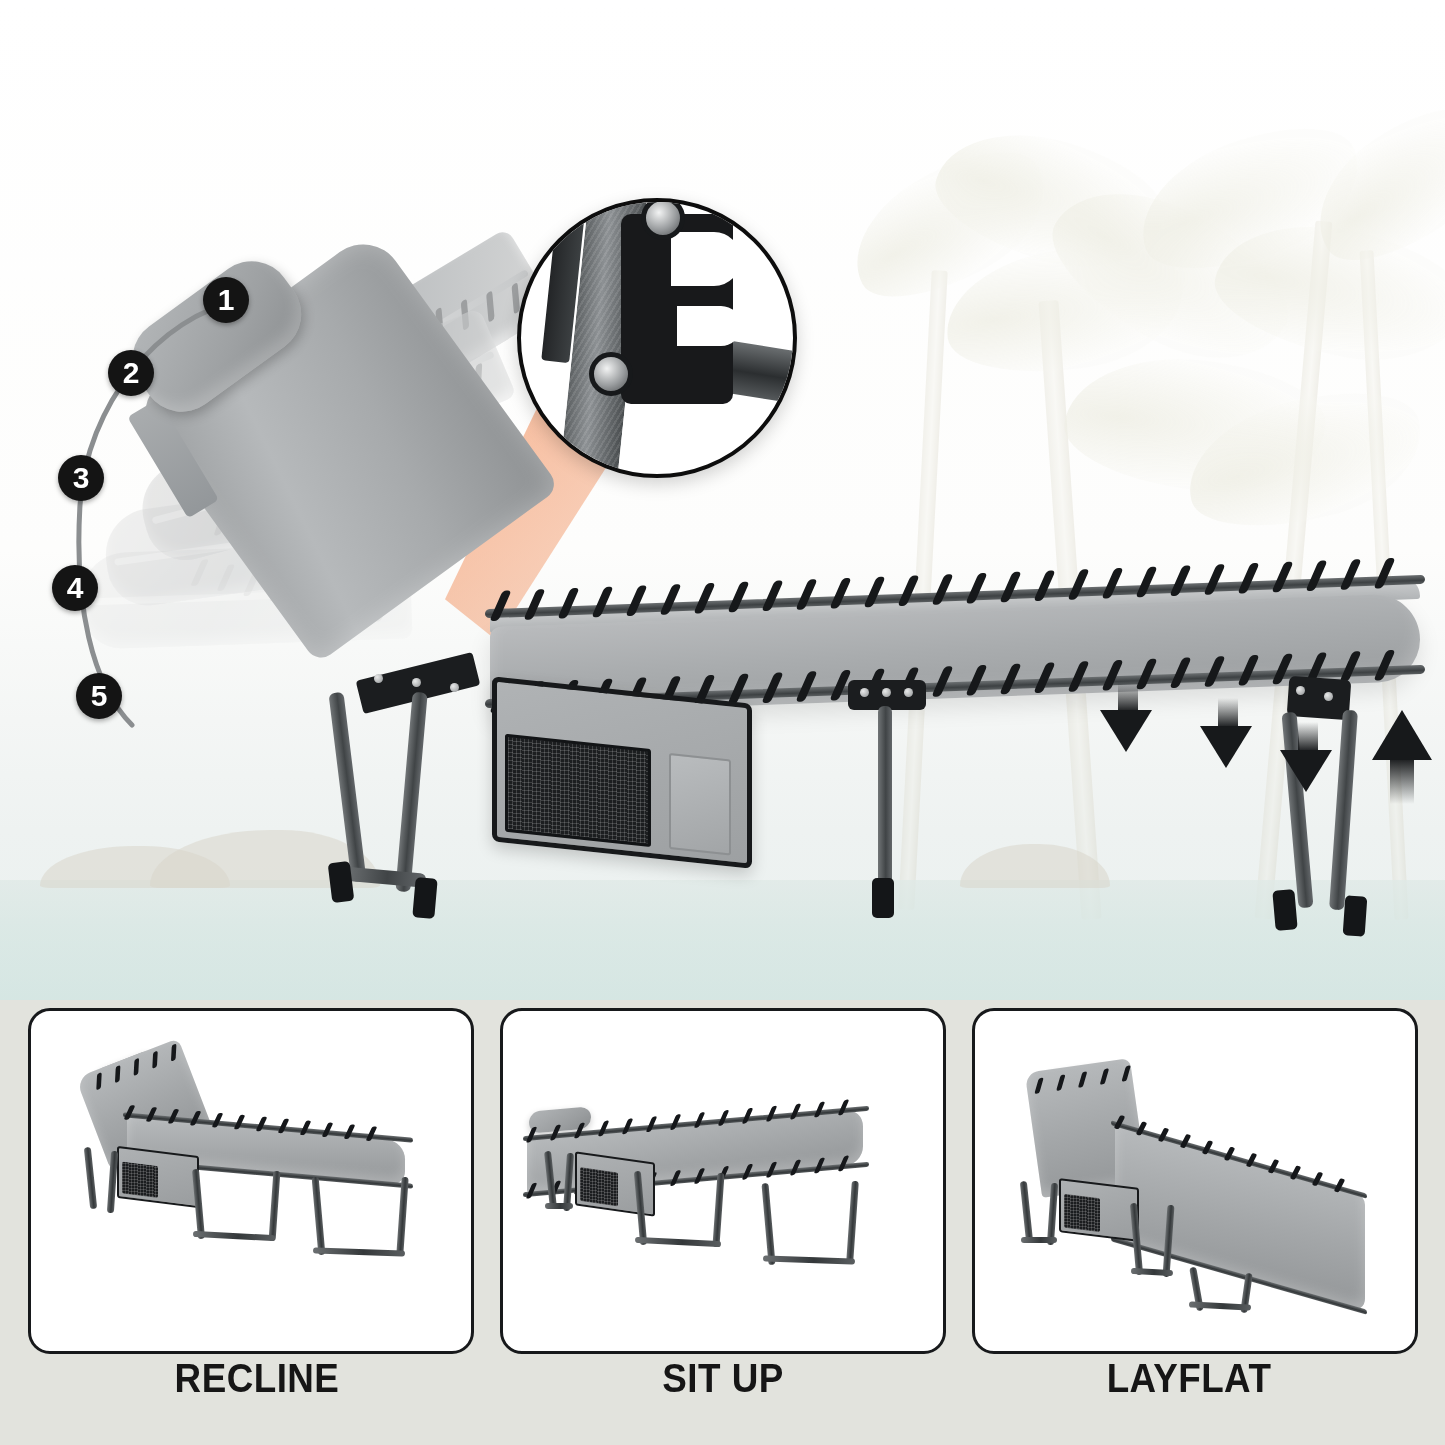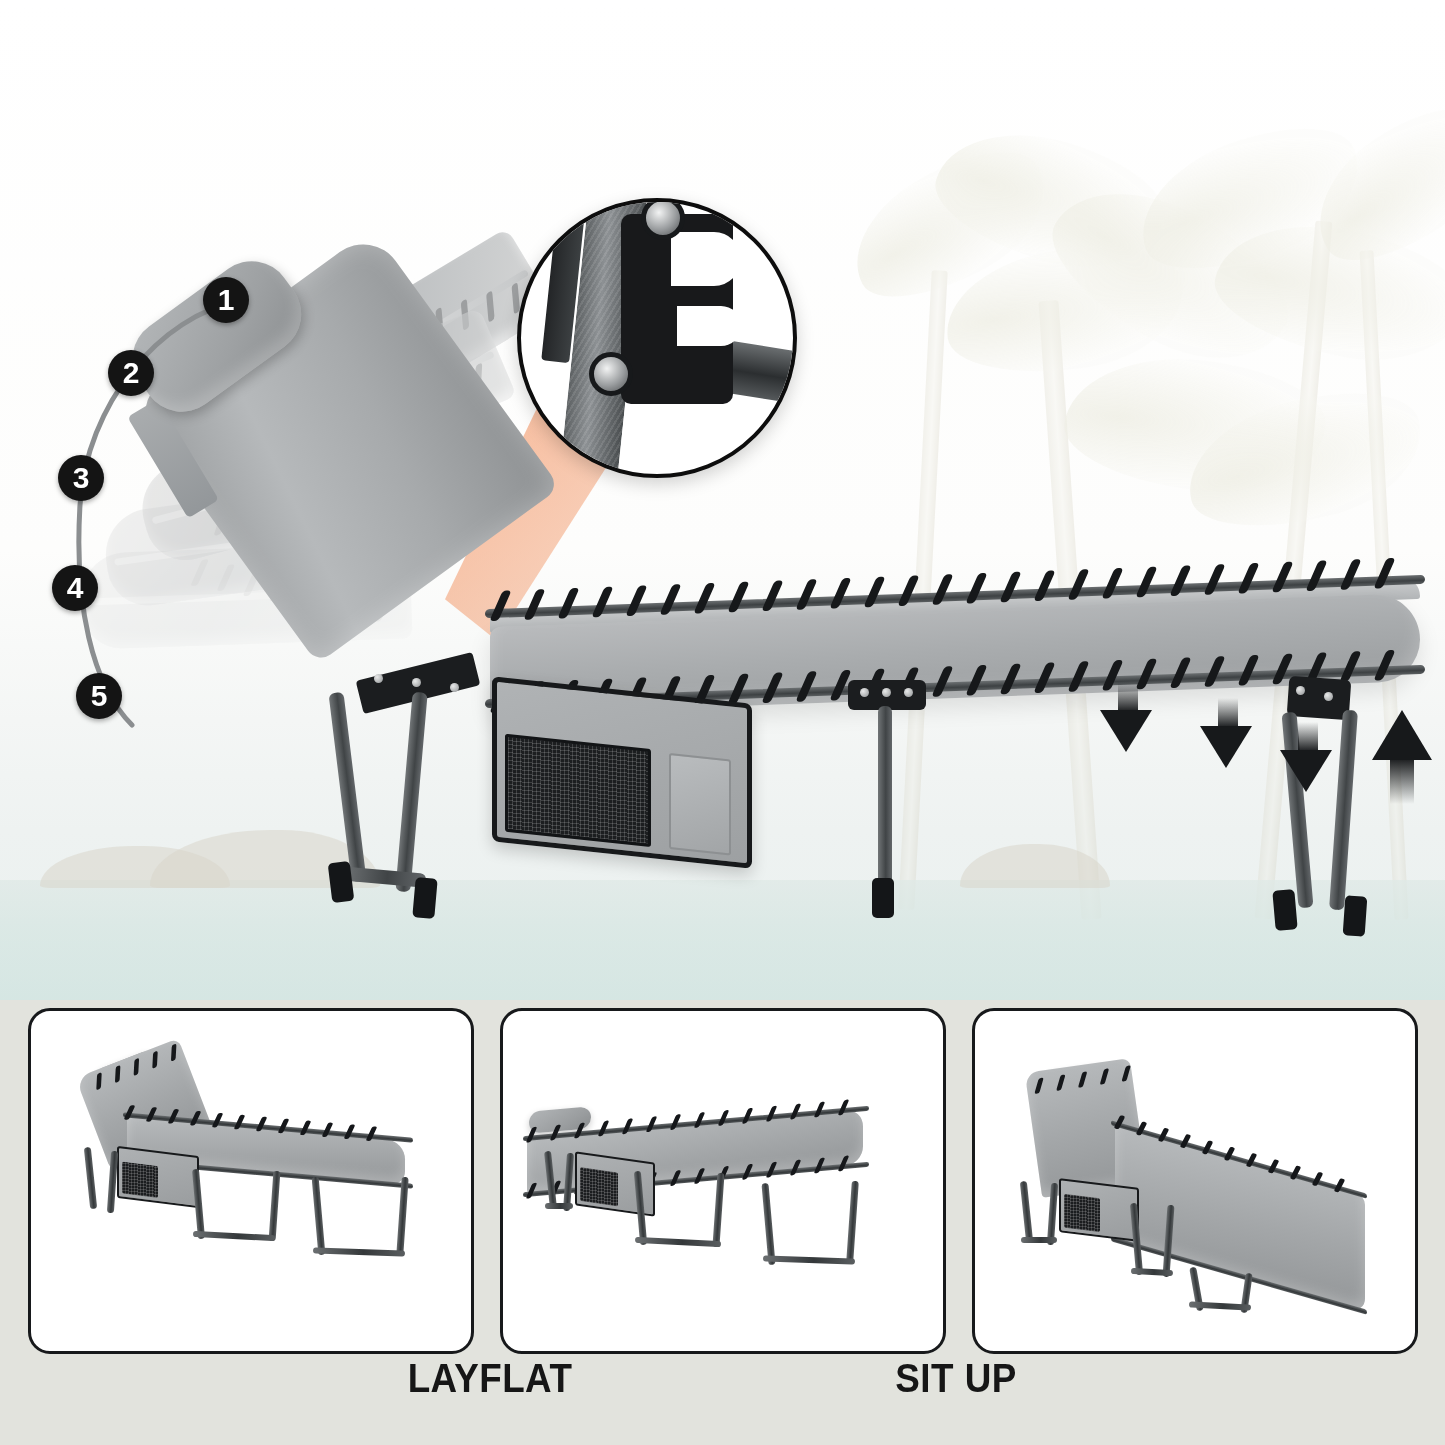--- a/index.html
+++ b/index.html
@@ -563,21 +563,24 @@
           <div class="m-leg" style="left:156px;top:258px;width:42px;height:6px;transform:rotate(3deg);"></div>
           <div class="m-leg" style="left:218px;top:256px;width:7px;height:44px;transform:rotate(-10deg);"></div>
           <div class="m-leg" style="left:268px;top:262px;width:7px;height:40px;transform:rotate(8deg);"></div>
           <div class="m-leg" style="left:214px;top:292px;width:62px;height:6px;transform:rotate(3deg);"></div>
         </div>
       </div>
     </div>
 
     <div class="labels">
       <div class="lwrap">
-          <div class="card-label">LAYFLAT</div>
+          <div class="card-label">RECLINE</div>
         </div>
       <div class="lwrap">
           <div class="card-label">SIT UP</div>
         </div>
+      <div class="lwrap">
+          <div class="card-label">LAYFLAT</div>
+        </div>
     </div>
   </div>
 
 </div>
 
 </body></html>

